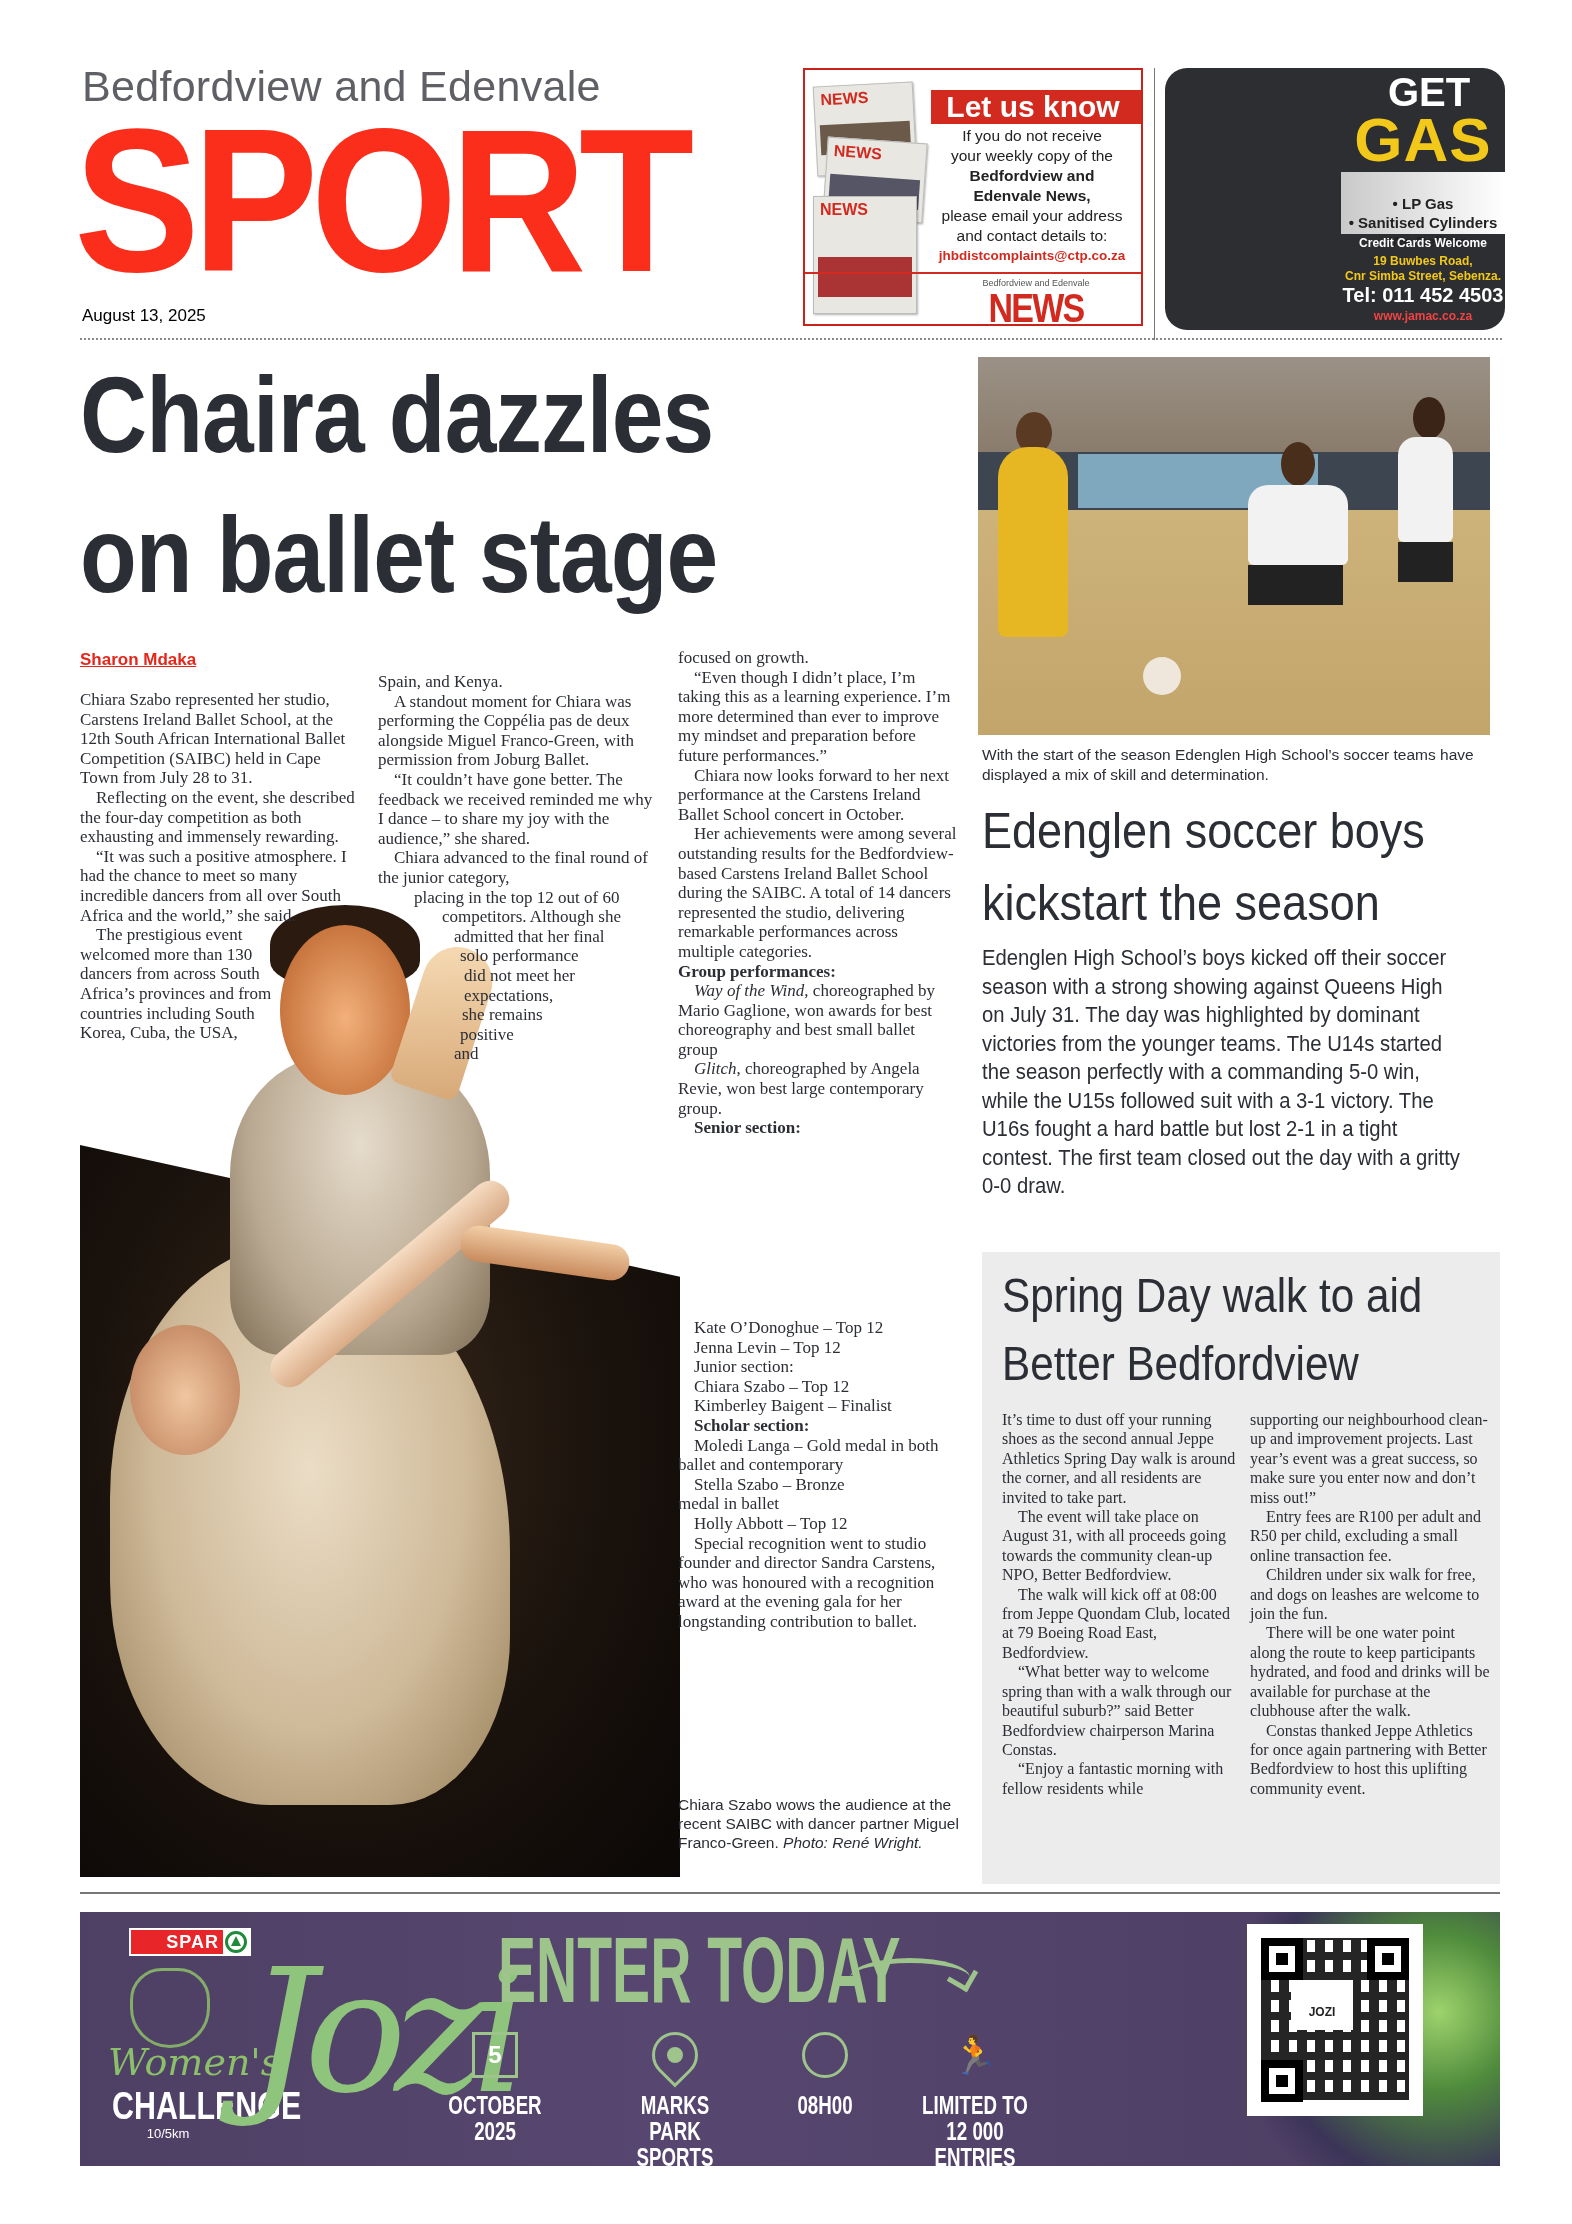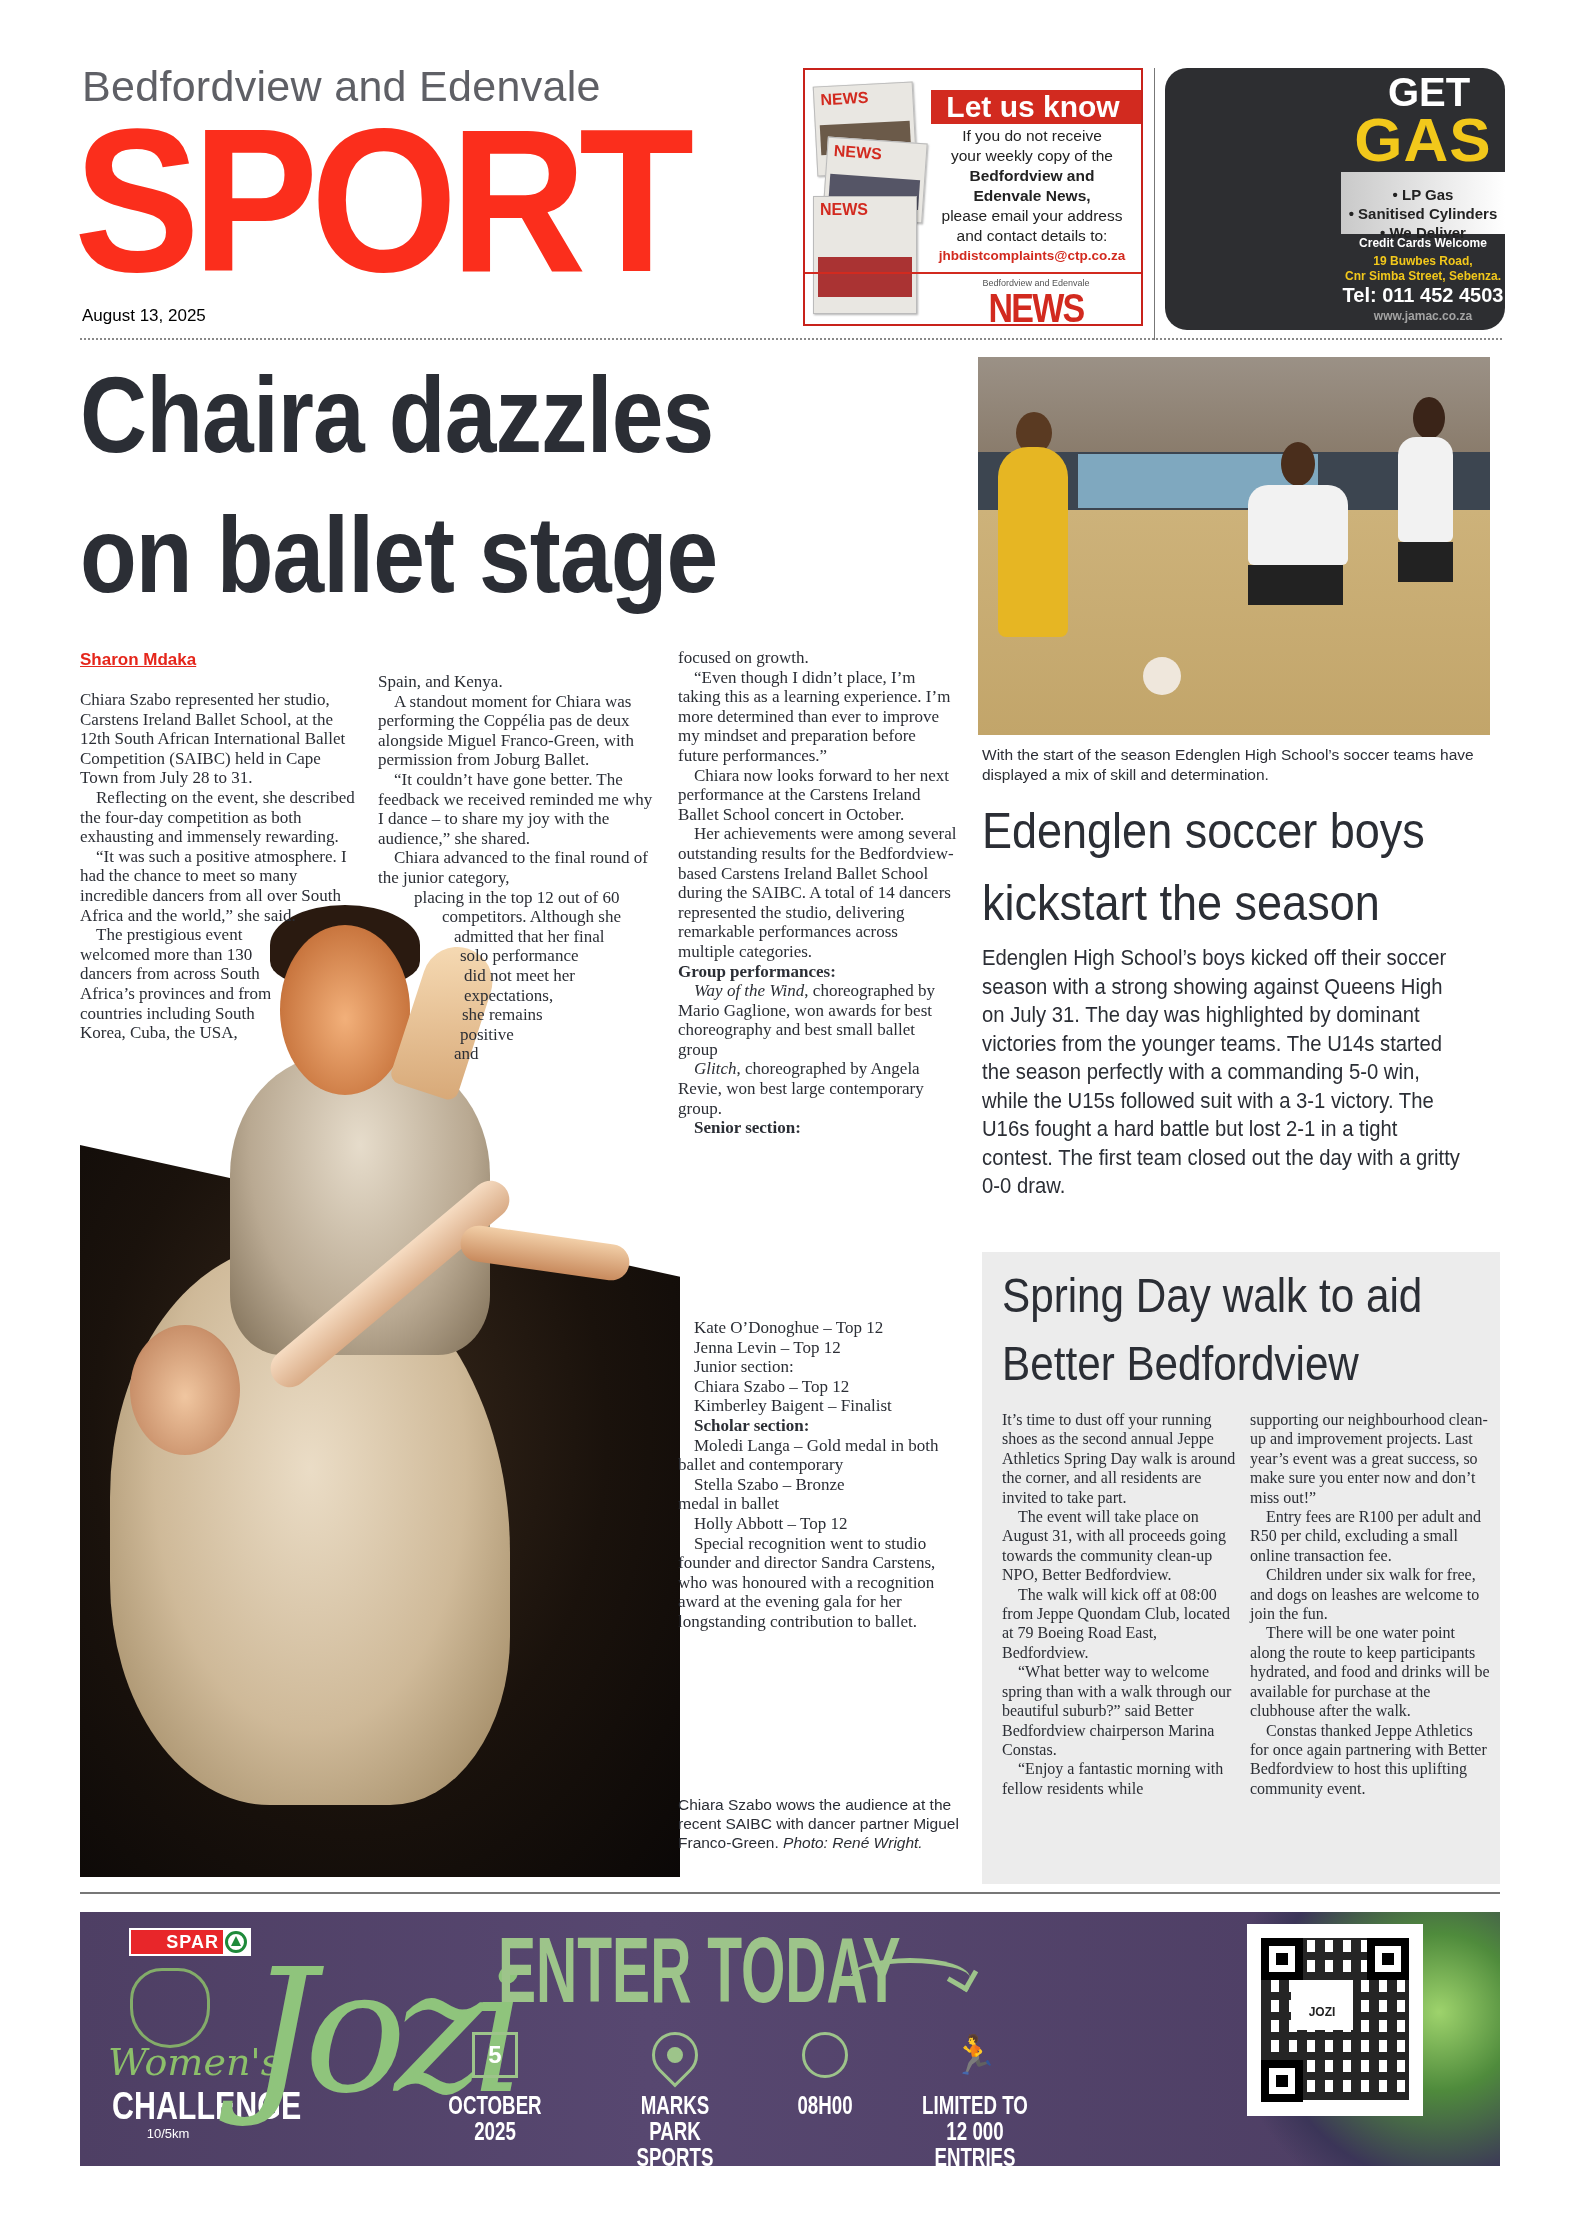--- a/index.html
+++ b/index.html
@@ -35,25 +35,25 @@
   .cyl .valve { position: absolute; left: 72px; top: 0; width: 22px; height: 30px; background: #d27a2a; }
   .cyl .body { position: absolute; left: 0; top: 50px; width: 170px; height: 168px; background: #a7a7a9; border-radius: 50px 50px 34px 34px; }
   .cyl .label { position: absolute; left: 6px; top: 94px; width: 158px; height: 86px; background: #f2f2f0; border-radius: 8px; }
   .cyl .jamac { position: absolute; left: 14px; top: 146px; width: 150px; text-align: center; font-family: "Liberation Sans", sans-serif; font-size: 26px; color: #555; letter-spacing: 1px; }
   .cyl .blocks { position: absolute; left: 20px; top: 106px; width: 130px; height: 38px; display: flex; gap: 6px; }
   .cyl .blocks span { flex: 1; background: #2d2e31; }
   .cyl .blocks span:nth-child(2) { background: #e9b825; }
   .cyl .base { position: absolute; left: 18px; top: 212px; width: 134px; height: 18px; background: #8f8f91; border-radius: 0 0 8px 8px; }
   .gas-get { position: absolute; left: 190px; top: 2px; width: 148px; text-align: center; font-family: "Liberation Sans", sans-serif; font-weight: bold; font-size: 40px; color: #fff; line-height: 44px; }
   .gas-gas { position: absolute; left: 178px; top: 38px; width: 160px; text-align: center; font-family: "Liberation Sans", sans-serif; font-weight: bold; font-size: 62px; color: #f2c81b; line-height: 68px; letter-spacing: 1px; }
-  .gas-list { position: absolute; left: 176px; top: 104px; width: 164px; height: 62px; background: linear-gradient(to right, #c9c9c9, #ffffff); text-align: center; font-family: "Liberation Sans", sans-serif; font-weight: bold; font-size: 15px; color: #222; line-height: 19px; padding-top: 13px; }
+  .gas-list { position: absolute; left: 176px; top: 104px; width: 164px; height: 62px; background: linear-gradient(to right, #c9c9c9, #ffffff); text-align: center; font-family: "Liberation Sans", sans-serif; font-weight: bold; font-size: 15px; color: #222; line-height: 19px; padding-top: 22px; }
   .gas-cc { position: absolute; left: 176px; top: 168px; width: 164px; text-align: center; font-family: "Liberation Sans", sans-serif; font-weight: bold; font-size: 12px; color: #fff; }
   .gas-addr { position: absolute; left: 176px; top: 186px; width: 164px; text-align: center; font-family: "Liberation Sans", sans-serif; font-weight: bold; font-size: 12px; color: #f2c81b; line-height: 15px; }
   .gas-tel { position: absolute; left: 176px; top: 216px; width: 164px; text-align: center; font-family: "Liberation Sans", sans-serif; font-weight: bold; font-size: 20px; color: #fff; }
-  .gas-web { position: absolute; left: 176px; top: 241px; width: 164px; text-align: center; font-family: "Liberation Sans", sans-serif; font-weight: bold; font-size: 12px; color: #a3a3a3; }
+  .gas-web { position: absolute; left: 176px; top: 241px; width: 164px; text-align: center; font-family: "Liberation Sans", sans-serif; font-weight: bold; font-size: 12px; color: #ef4444; }
 
   
   .headline { position: absolute; left: 80px; top: 345px; width: 900px; font-family: "Liberation Sans", sans-serif; font-weight: bold; font-size: 108px; line-height: 140px; color: #2b2e35; transform: scaleX(0.86); transform-origin: left top; letter-spacing: -1px; }
 
   
   .col { position: absolute; font-size: 17px; line-height: 19.6px; color: #2b2e35; }
   .col p { text-indent: 16px; }
   .col p.noind { text-indent: 0; }
   .col .bold { font-weight: bold; }
   .byline { position: absolute; left: 80px; top: 650px; font-family: "Liberation Sans", sans-serif; font-weight: bold; font-size: 17px; color: #e5261b; text-decoration: underline; }

